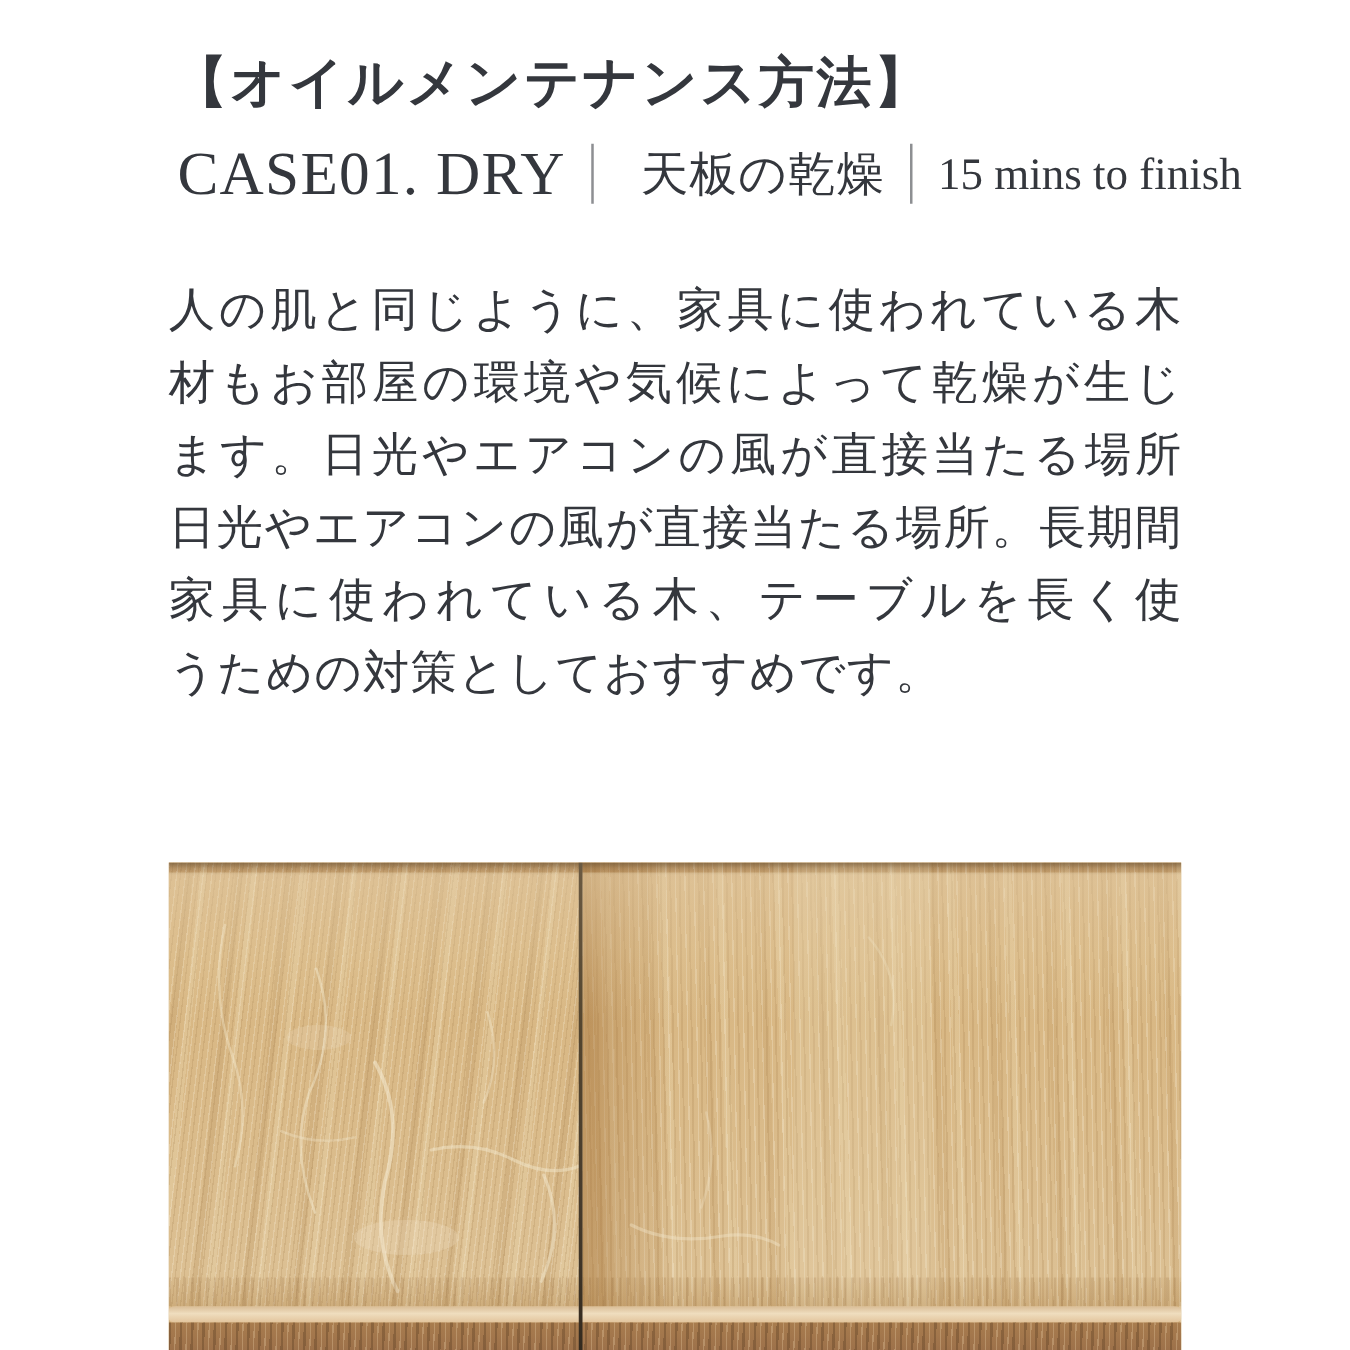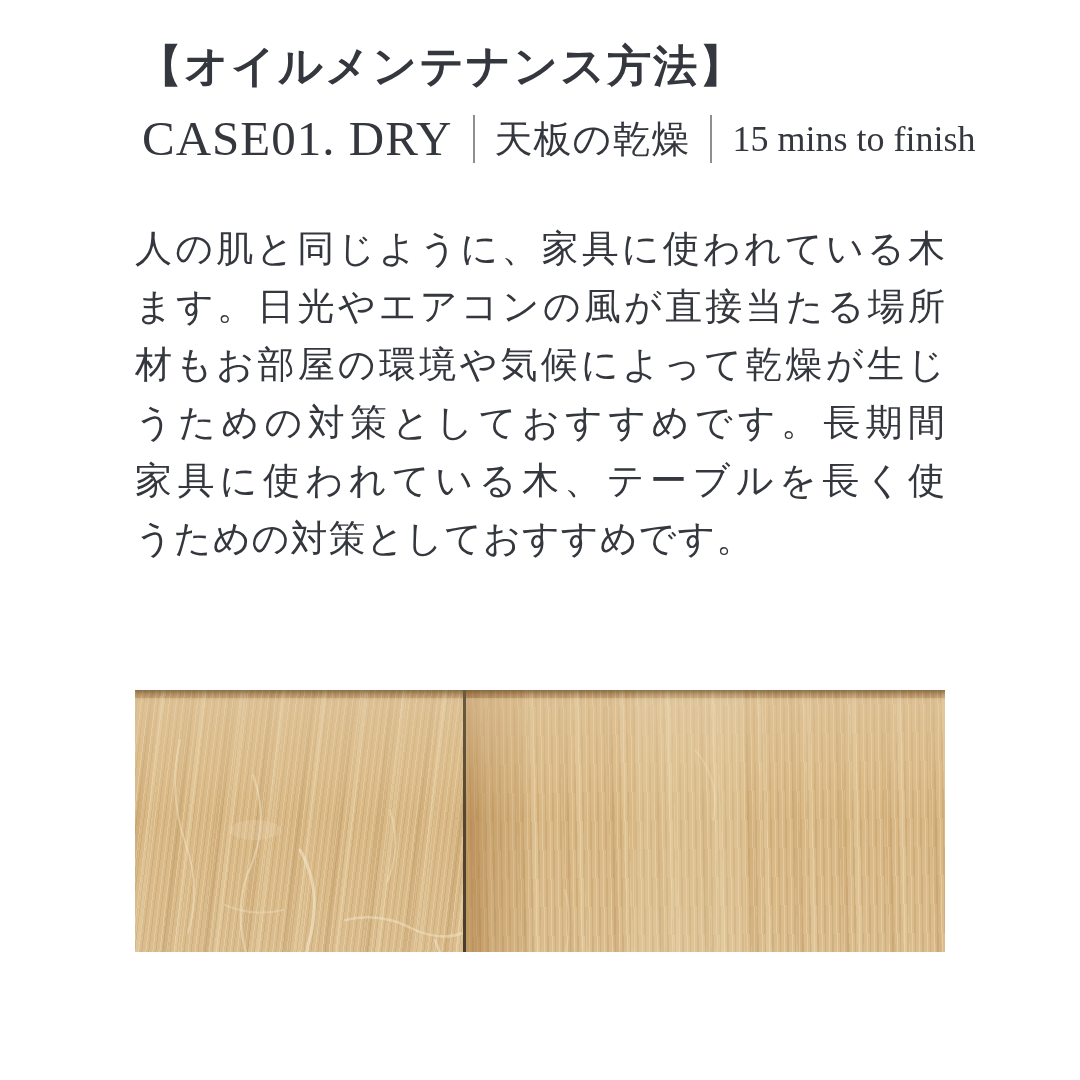--- a/index.html
+++ b/index.html
@@ -3,21 +3,21 @@
 <meta charset="utf-8">
 <style>
   html, body {
     margin: 0;
     padding: 0;
     background: #ffffff;
   }
   .canvas {
     position: relative;
     width: 1080px;
-    height: 952px;
+    height: 1080px;
     margin: 0 auto;
     overflow: hidden;
     background: var(--background, #ffffff);
     color: var(--text-color, #34373d);
     font-family: "Liberation Serif", "DejaVu Serif", serif;
   }
 
   
   .title {
     position: absolute;
@@ -47,20 +47,21 @@
   }
   .sep-bar {
     width: 2px;
     height: 48px;
     background: var(--separator-color, #8d8f92);
     margin: 0 20px;
   }
   .case-topic {
     font-size: 38px;
     letter-spacing: 1px;
+    margin-left: 18px;
   }
   .case-duration {
     font-size: 36px;
   }
 
   
   .paragraph {
     position: absolute;
     left: 135px;
     top: 196px;
@@ -192,23 +193,23 @@
   <div class="case-row">
     <span class="case-label">CASE01. DRY</span>
     <span class="sep-bar"></span>
     <span class="case-topic">天板の乾燥</span>
     <span class="sep-bar"></span>
     <span class="case-duration">15 mins to finish</span>
   </div>
 
   <div class="paragraph">
     <div class="para-line">人の肌と同じように、家具に使われている木</div>
+    <div class="para-line">材もお部屋の環境や気候によって乾燥が生じ</div>
     <div class="para-line">ます。日光やエアコンの風が直接当たる場所</div>
-    <div class="para-line">材もお部屋の環境や気候によって乾燥が生じ</div>
-    <div class="para-line">うための対策としておすすめです。長期間</div>
+    <div class="para-line">日光やエアコンの風が直接当たる場所。長期間</div>
     <div class="para-line">家具に使われている木、テーブルを長く使</div>
     <div class="para-line last">うための対策としておすすめです。</div>
   </div>
 
   <div class="photo">
     <div class="ph-base"></div>
     <div class="ph-left"></div>
     <div class="ph-right"></div>
     <div class="ph-streak"></div>
     <div class="ph-band"></div>

